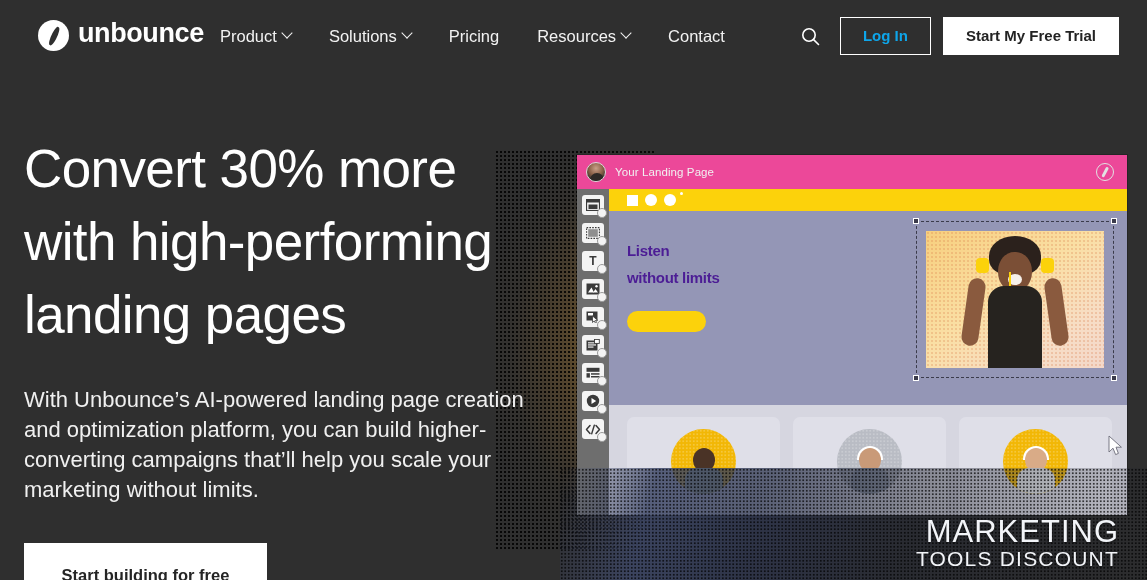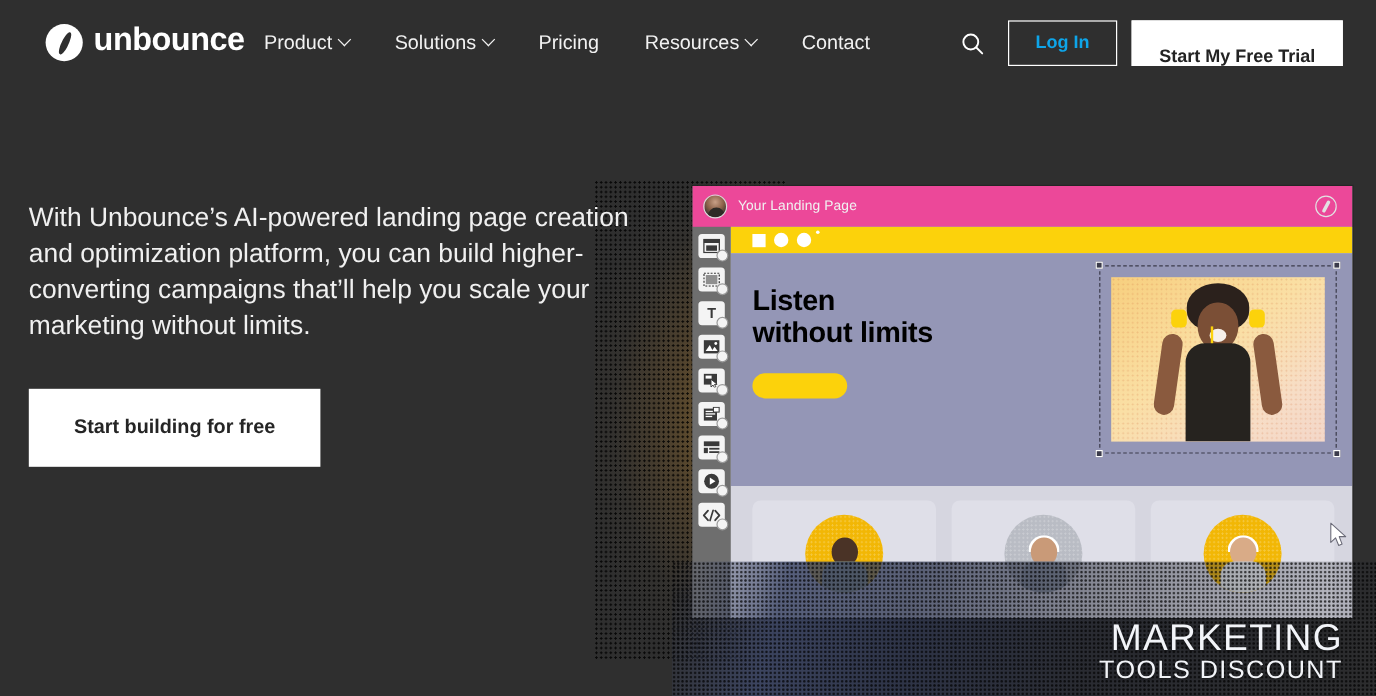--- a/index.html
+++ b/index.html
@@ -70,21 +70,21 @@
   .btn-login {
     border: 1.5px solid #ffffff; background: transparent;
     color: #0ea5e9; font-size: 15px; font-weight: 600;
     padding: 0 22px; height: 38px; line-height: 36px;
     cursor: pointer; white-space: nowrap;
     font-family: "Liberation Sans", sans-serif;
   }
   .btn-trial {
     border: 1.5px solid #ffffff; background: #ffffff;
     color: #232323; font-size: 15px; font-weight: 600;
-    padding: 12px 22px; height: 38px; line-height: 36px;
+    padding: 0 22px; height: 38px; line-height: 36px;
     cursor: pointer; white-space: nowrap;
     font-family: "Liberation Sans", sans-serif;
   }
 
   
   .hero-copy { position: absolute; left: 24px; top: 132px; width: 530px; }
   .headline {
     color: #ffffff; font-size: 53px; font-weight: 400;
     line-height: 73px; letter-spacing: -0.6px;
   }
@@ -193,21 +193,21 @@
     display: flex; align-items: center; gap: 7px; padding-left: 18px;
   }
   .sq { width: 11px; height: 11px; background: #ffffff; }
   .ci { width: 12px; height: 12px; border-radius: 50%; background: #ffffff; }
   .ci-small { width: 3px; height: 3px; border-radius: 50%; background: #ffffff; align-self: flex-start; margin-top: 3px; margin-left: -3px; }
 
   .hero-sec {
     height: 194px; background: #9496b6; position: relative; padding: 26px 0 0 18px;
   }
   .hero-title {
-    color: #000000; font-size: 24px; font-weight: 700;
+    color: #4c1d95; font-size: 15px; font-weight: 700;
     line-height: 27px; letter-spacing: -0.3px;
   }
   .hero-btn {
     margin-top: 20px; width: 79px; height: 21px;
     border-radius: 11px; background: #fcd20b; border: none; cursor: pointer;
   }
   .sel-box {
     position: absolute; right: 13px; top: 10px;
     width: 198px; height: 157px;
     border: 1px dashed #3b3b4b;
@@ -320,20 +320,25 @@
           <circle cx="8" cy="8" r="6.2" fill="none" stroke="#ffffff" stroke-width="1.6"></circle>
           <line x1="12.6" y1="12.6" x2="17.5" y2="17.5" stroke="#ffffff" stroke-width="1.6" stroke-linecap="round"></line>
         </svg>
       </div>
       <button class="btn-login">Log In</button>
       <button class="btn-trial">Start My Free Trial</button>
     </div>
   </header>
 
   <section class="hero-copy">
+    <h1 class="headline">
+      <span>Convert 30% more</span><br>
+      <span>with high-performing</span><br>
+      <span>landing pages</span>
+    </h1>
     <p class="subcopy">With Unbounce’s AI-powered landing page creation and optimization platform, you can build higher-converting campaigns that’ll help you scale your marketing without limits.</p>
     <button class="cta">Start building for free</button>
   </section>
 
   <section class="builder">
 
     <div class="builder-titlebar">
       <div class="avatar"></div>
       <span class="builder-title">Your Landing Page</span>
       <div class="mini-logo"></div>

